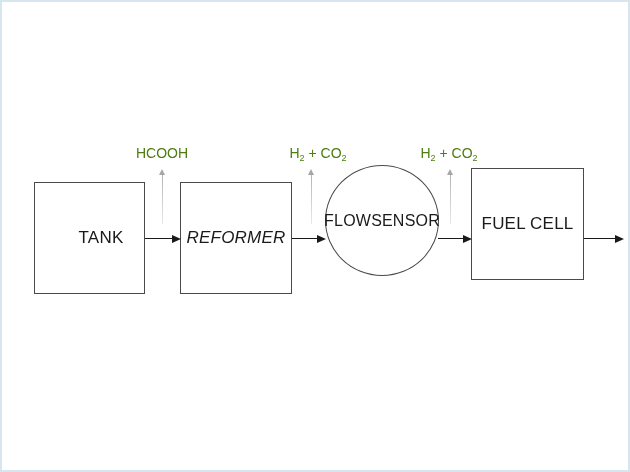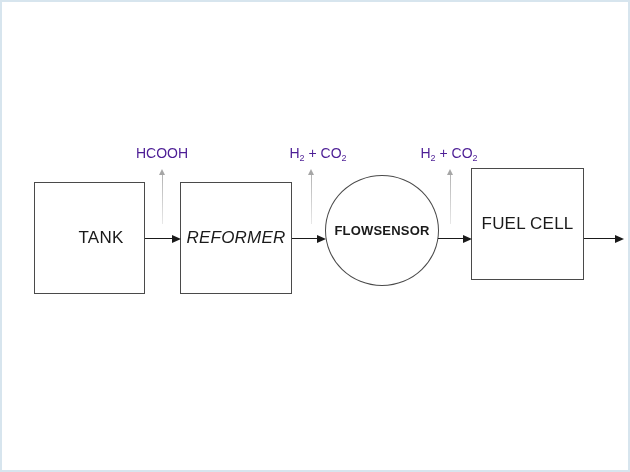--- a/index.html
+++ b/index.html
@@ -27,24 +27,23 @@
     align-items: center;
     justify-content: center;
     color: #1a1a1a;
     font-size: 17px;
     letter-spacing: 0.2px;
     white-space: nowrap;
   }
   .node-tank      { left: 32px;  top: 180px; width: 111px; height: 112px; padding-left: 23px; }
   .node-reformer  { left: 178px; top: 180px; width: 112px; height: 112px; font-style: italic; }
   .node-flowsensor{
-    left: 323px; top: 173px; width: 114px; height: 111px;
+    left: 323px; top: 163px; width: 114px; height: 111px;
     border-radius: 50%;
-    font-size: 13px;
-    font-weight: bold;
+    font-size: 16px;
   }
   .node-fuelcell  { left: 469px; top: 166px; width: 113px; height: 112px; }
 
   
   .h-arrow {
     position: absolute;
     top: 232px;
     height: 9px;
     display: flex;
     align-items: center;
@@ -87,21 +86,21 @@
   .v1 { left: 156px; top: 167px; height: 55px; }
   .v2 { left: 305px; top: 167px; height: 55px; }
   .v3 { left: 444px; top: 167px; height: 55px; }
 
   
   .stream-label {
     position: absolute;
     top: 143px;
     width: 90px;
     text-align: center;
-    color: #4c1d95;
+    color: #4d7c0f;
     font-size: 14px;
     line-height: 17px;
     white-space: nowrap;
   }
   .stream-label sub {
     font-size: 9px;
     line-height: 0;
     vertical-align: -3px;
   }
   .sl1 { left: 115px; }

